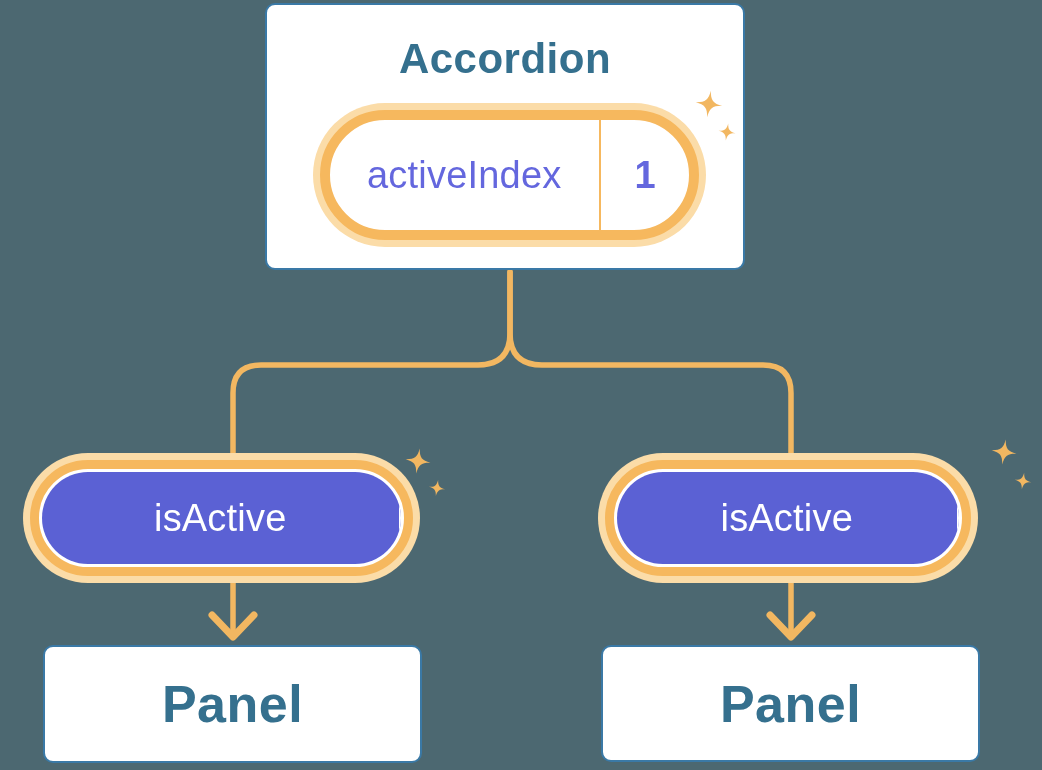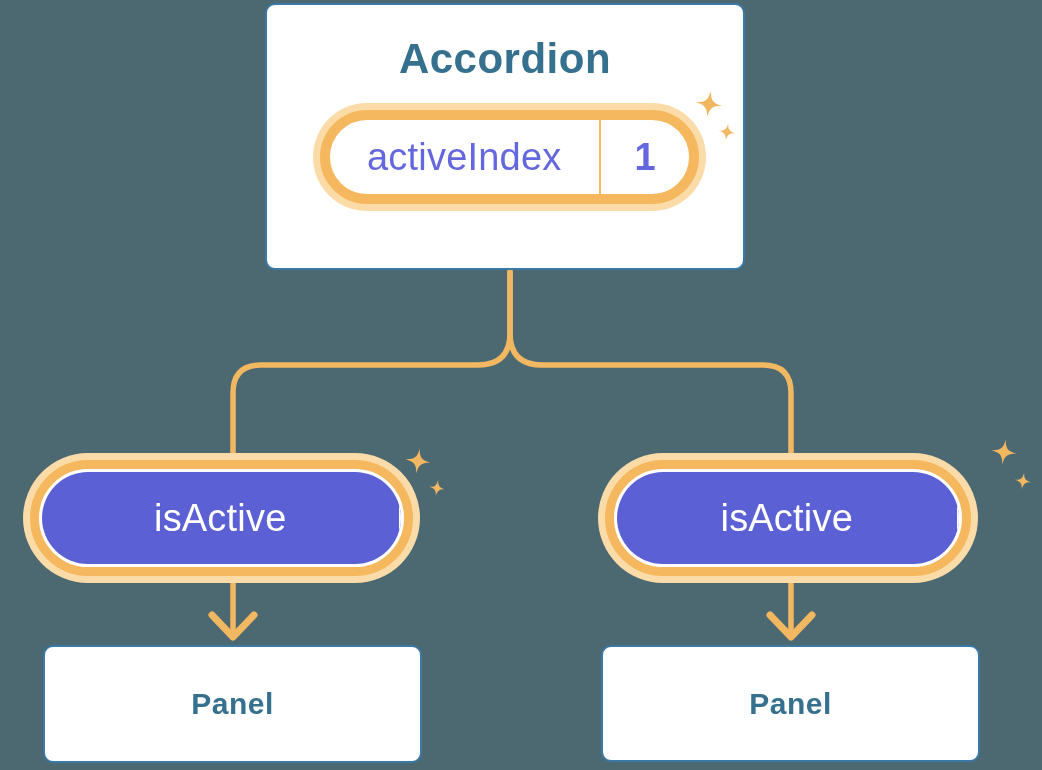--- a/index.html
+++ b/index.html
@@ -58,21 +58,21 @@
     box-shadow:0 0 0 7px var(--pill-halo,#FBDCA8);
     box-sizing:border-box;
   }
   .pill-inner{
     display:flex;
     align-items:stretch;
     width:100%;height:100%;
     border-radius:999px;
     overflow:hidden;
   }
-  .state-pill{ left:320px; top:110px; width:379px; height:94px; border-width:10px; }
+  .state-pill{ left:320px; top:110px; width:379px; height:130px; border-width:10px; }
   .state-pill .pill-label, .state-pill .pill-value{ color:var(--purple-text,#6467DE); }
   .state-pill .pill-divider{ width:2.5px; background:var(--pill-ring-orange,#F6B85E); }
   .state-pill .pill-value{ width:88px; }
 
   .prop-pill{ padding:3px; }
   .prop-pill .pill-inner{ background:var(--purple-fill,#5B61D4); }
   .prop-pill .pill-label, .prop-pill .pill-value{ color:var(--value-text-white,#FFFFFF); }
   .prop-pill .pill-divider{ width:2.5px; background:#fff; }
   .prop-pill.left{ left:30px; top:460px; width:383px; height:116px; }
   .prop-pill.left .pill-value{ width:150px; }
@@ -90,21 +90,21 @@
     font-size:38px;
     font-weight:700;
   }
 
   .panel-box{
     display:flex;align-items:center;justify-content:center;
   }
   .panel-box.left{ left:43px; top:645px; width:379px; height:118px; }
   .panel-box.right{ left:601px; top:645px; width:379px; height:117px; }
   .panel-label{
-    font-size:30px;
+    font-size:52px;
     font-weight:600;
     color:var(--heading-text,#35708E);
     letter-spacing:0.5px;
   }
 </style>
 </head>
 <body>
 
 <div class="canvas">
 

